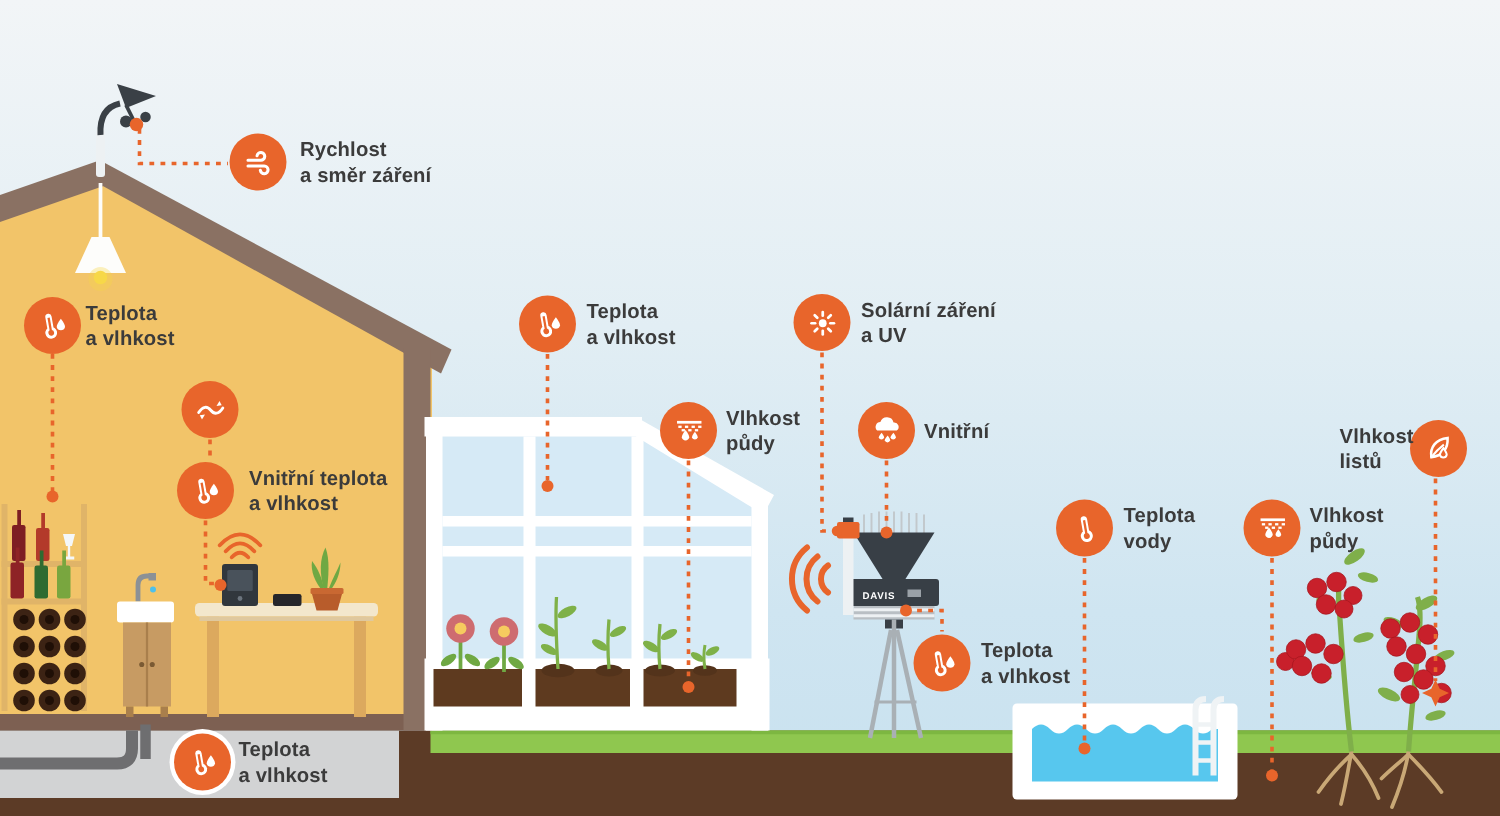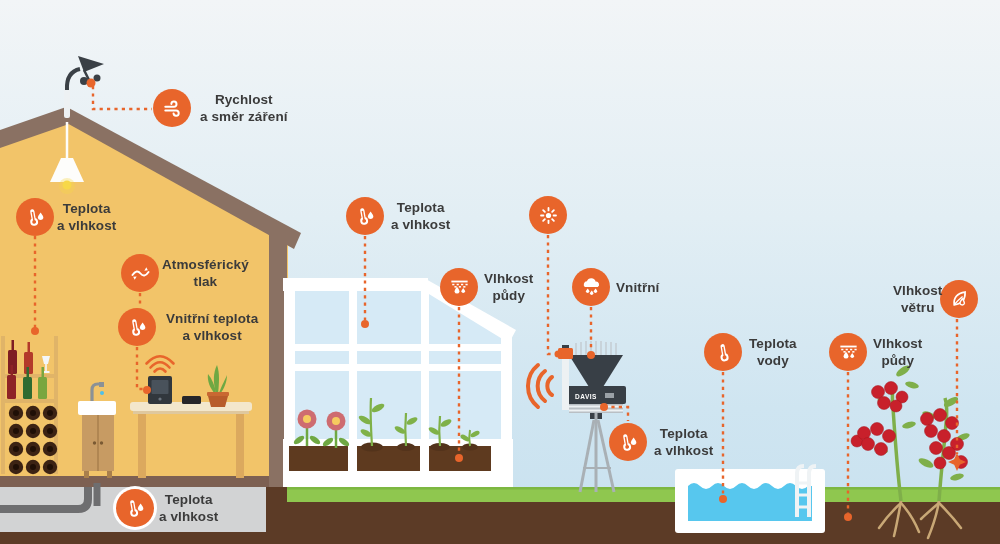--- a/index.html
+++ b/index.html
@@ -10,21 +10,21 @@
   }
   .art{position:absolute;left:0;top:0;width:1000px;height:544px;}
   .marker{
     position:absolute;width:38px;height:38px;border-radius:50%;
     background:#E8652B;display:flex;align-items:center;justify-content:center;
   }
   .marker.ring{box-shadow:0 0 0 3px #FFFFFF;}
   .marker svg{width:23px;height:23px;display:block;}
   .lbl{
     position:absolute;font-size:13.5px;font-weight:bold;color:#3B3B3B;
-    line-height:16.5px;white-space:nowrap;letter-spacing:.1px;text-align:center;
+    line-height:16.5px;white-space:nowrap;letter-spacing:.1px;
   }
 </style>
 </head>
 <body>
 
 <svg width="0" height="0" style="position:absolute" aria-hidden="true">
   <defs>
     <symbol id="i-thermo-hum" viewBox="0 0 24 24">
       <g transform="rotate(-10 10 12)">
         <rect x="7.6" y="3.2" width="4.4" height="11.5" rx="2.2" fill="#fff"></rect>
@@ -461,53 +461,53 @@
     </div>
 
   <div class="lbl" style="left:200px;top:92px">
       <div>Rychlost</div>
       <div>a směr záření</div>
     </div>
   <div class="lbl" style="left:57px;top:201px">
       <div>Teplota</div>
       <div>a vlhkost</div>
     </div>
-  <div class="lbl" style="left:162px;top:257px">
-      <div>Atmosférický</div>
-      <div>tlak</div>
-    </div>
   <div class="lbl" style="left:166px;top:311px">
       <div>Vnitřní teplota</div>
       <div>a vlhkost</div>
     </div>
   <div class="lbl" style="left:391px;top:200px">
       <div>Teplota</div>
       <div>a vlhkost</div>
     </div>
   <div class="lbl" style="left:484px;top:271px">
       <div>Vlhkost</div>
       <div>půdy</div>
     </div>
+  <div class="lbl" style="left:574px;top:199px">
+      <div>Solární záření</div>
+      <div>a UV</div>
+    </div>
   <div class="lbl" style="left:616px;top:280px">
       <div>Vnitřní</div>
     </div>
   <div class="lbl" style="left:654px;top:426px">
       <div>Teplota</div>
       <div>a vlhkost</div>
     </div>
   <div class="lbl" style="left:749px;top:336px">
       <div>Teplota</div>
       <div>vody</div>
     </div>
   <div class="lbl" style="left:873px;top:336px">
       <div>Vlhkost</div>
       <div>půdy</div>
     </div>
   <div class="lbl" style="left:893px;top:283px">
       <div>Vlhkost</div>
-      <div>větru</div>
+      <div>listů</div>
     </div>
   <div class="lbl" style="left:159px;top:492px">
       <div>Teplota</div>
       <div>a vlhkost</div>
     </div>
 
 </div>
 
 </body></html>

